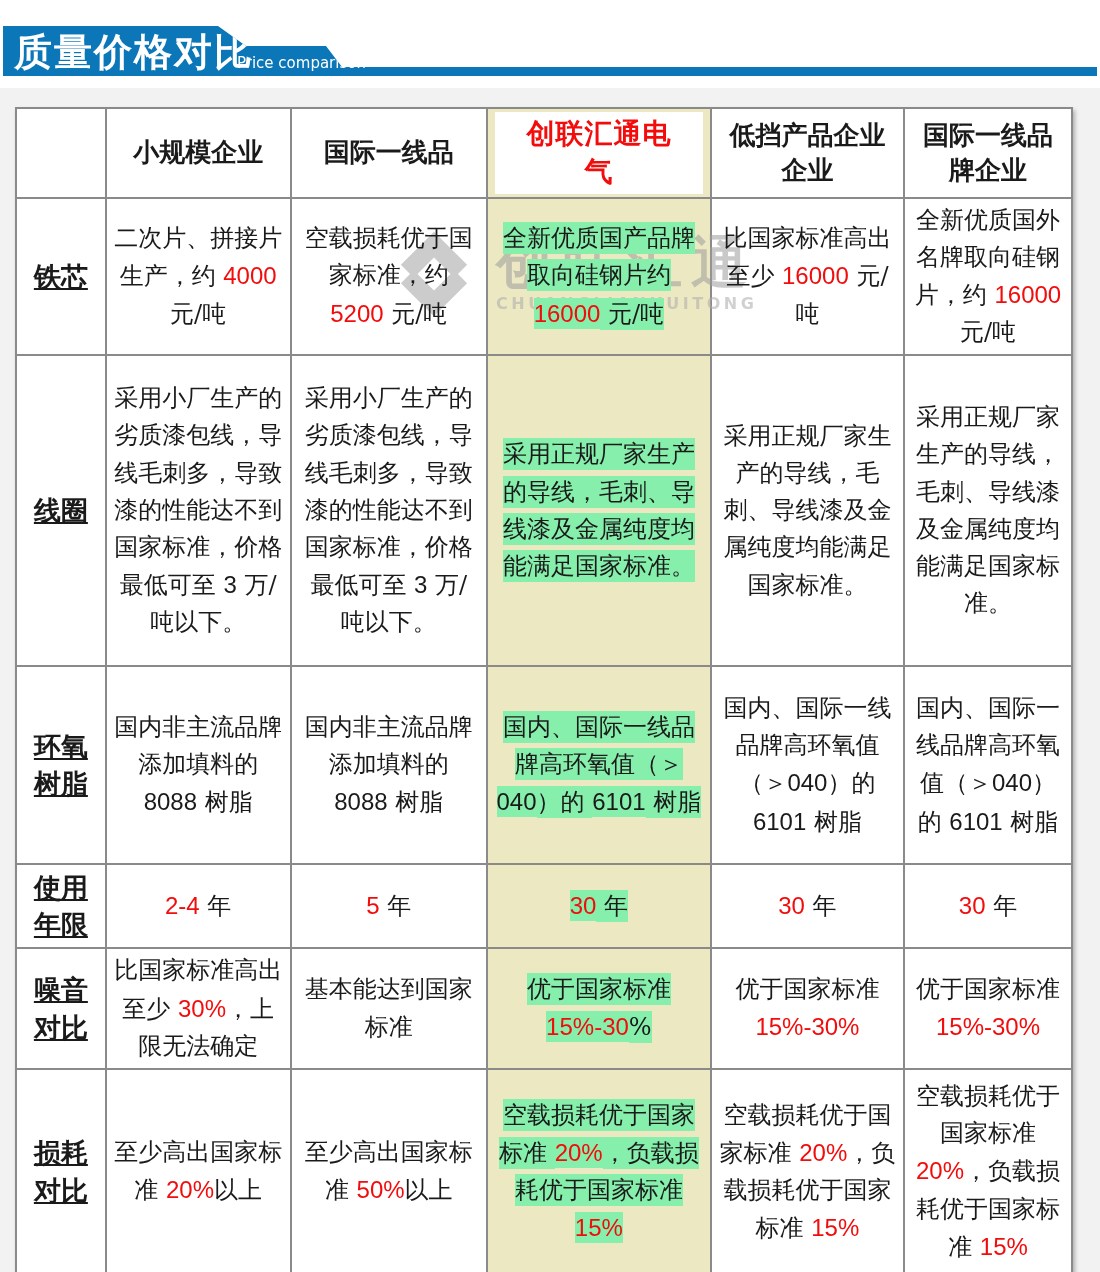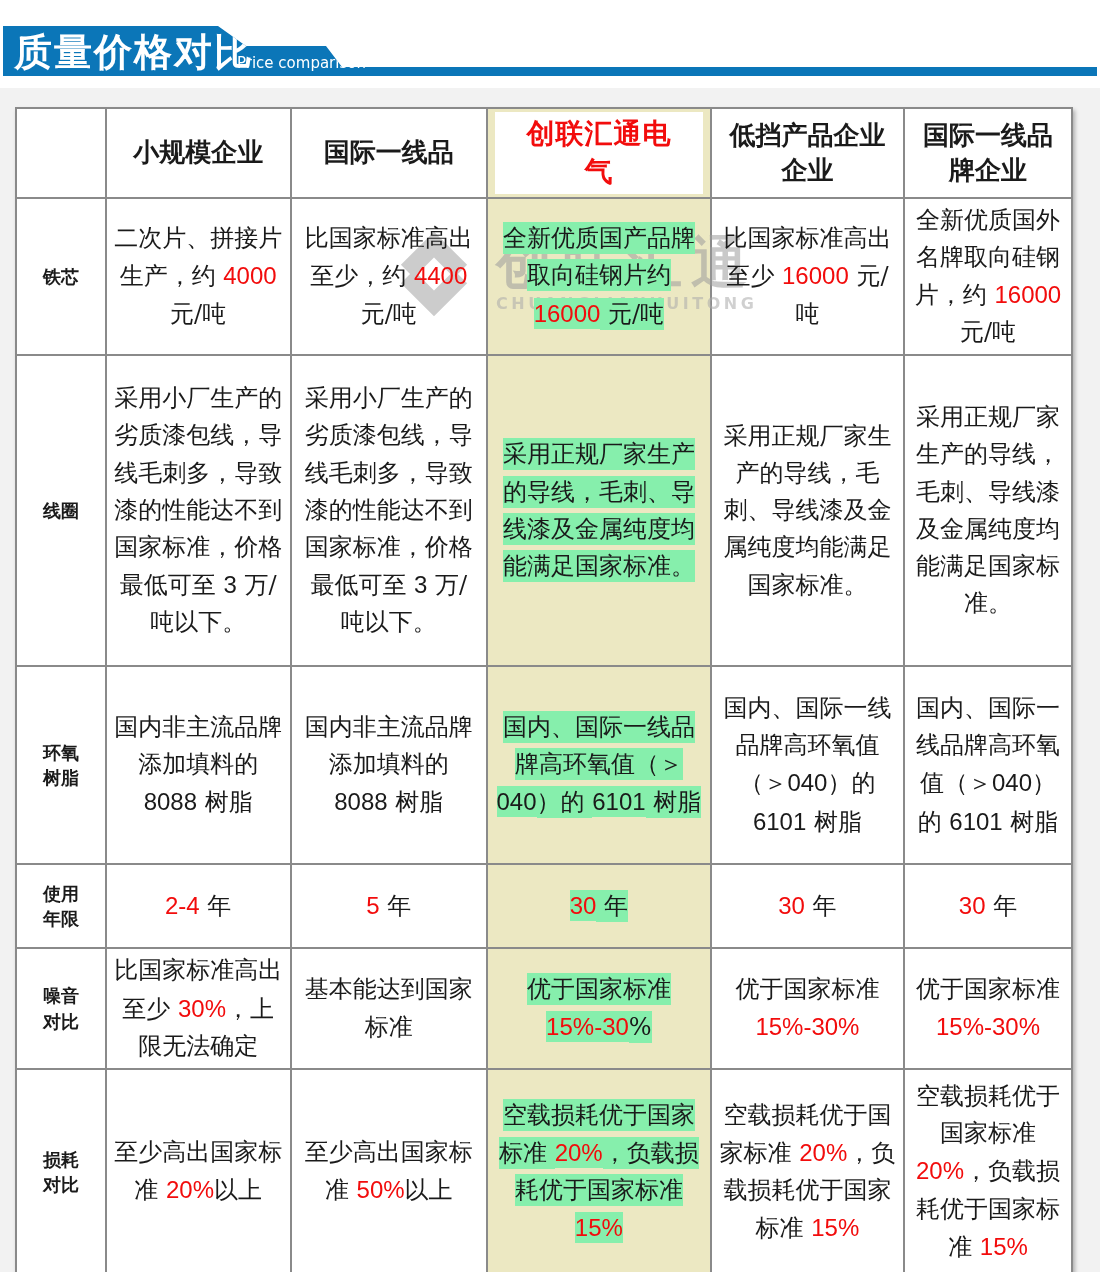--- a/index.html
+++ b/index.html
@@ -51,21 +51,21 @@
   }
   col.w0{width:8.5%}col.w1{width:17.5%}col.w2{width:18.6%}
   col.w3{width:21.2%}col.w4{width:18.3%}col.w5{width:15.9%}
   tr.hr th{height:74px;font-size:26px;font-weight:bold;white-space:pre-line;line-height:1.35;}
   tr.r0 td,tr.r0 th{height:148px}
   tr.r1 td,tr.r1 th{height:303px}
   tr.r2 td,tr.r2 th{height:190px}
   tr.r3 td,tr.r3 th{height:76px}
   tr.r4 td,tr.r4 th{height:108px}
   tr.r5 td,tr.r5 th{height:198px}
-  th.row-label{font-size:18px;font-weight:bold;white-space:pre-line;line-height:1.4;padding:3px 2px;}
+  th.row-label{font-size:27px;font-weight:bold;white-space:pre-line;line-height:1.4;padding:3px 2px;text-decoration:underline;}
   td{font-size:24px;line-height:1.55;}
   .cell-inner{position:relative;z-index:2;}
   .num{font-family:Liberation Sans, sans-serif;}
   .red{color:var(--red,#f20c0c);}
   
   th.brand-col,td.brand-col{background:var(--yellow,#ece8c2);}
   td.brand-col .cell-inner span{background:#86efac;padding:2px 0;text-align:center;}
   th.brand-col .head-inner{
     background:#ffffff;color:var(--red,#f20c0c);font-size:28px;
     padding:3px 20px;display:inline-block;letter-spacing:1px;
@@ -112,21 +112,21 @@
 牌企业</th>
         </tr>
     </thead>
     <tbody id="body-rows">
         <tr class="r0">
           <th class="row-label">铁芯</th>
           <td>
             <div class="cell-inner"><span>二次片、拼接片生产，约 </span><span class="num red">4000</span><span> 元/吨</span></div>
           </td>
           <td>
-            <div class="cell-inner"><span>比国家标准高出至少，约 </span><span class="num red">4400</span><span> 元/吨</span></div>
+            <div class="cell-inner"><span>空载损耗优于国家标准，约 </span><span class="num red">5200</span><span> 元/吨</span></div>
           </td>
           <td class="brand-col">
             <div class="cell-inner"><span>全新优质国产品牌取向硅钢片约 </span><span class="num red">16000</span><span> 元/吨</span></div>
           </td>
           <td>
             <div class="cell-inner"><span>比国家标准高出至少 </span><span class="num red">16000</span><span> 元/吨</span></div>
           </td>
           <td>
             <div class="cell-inner"><span>全新优质国外名牌取向硅钢片，约 </span><span class="num red">16000</span><span> 元/吨</span></div>
           </td>

